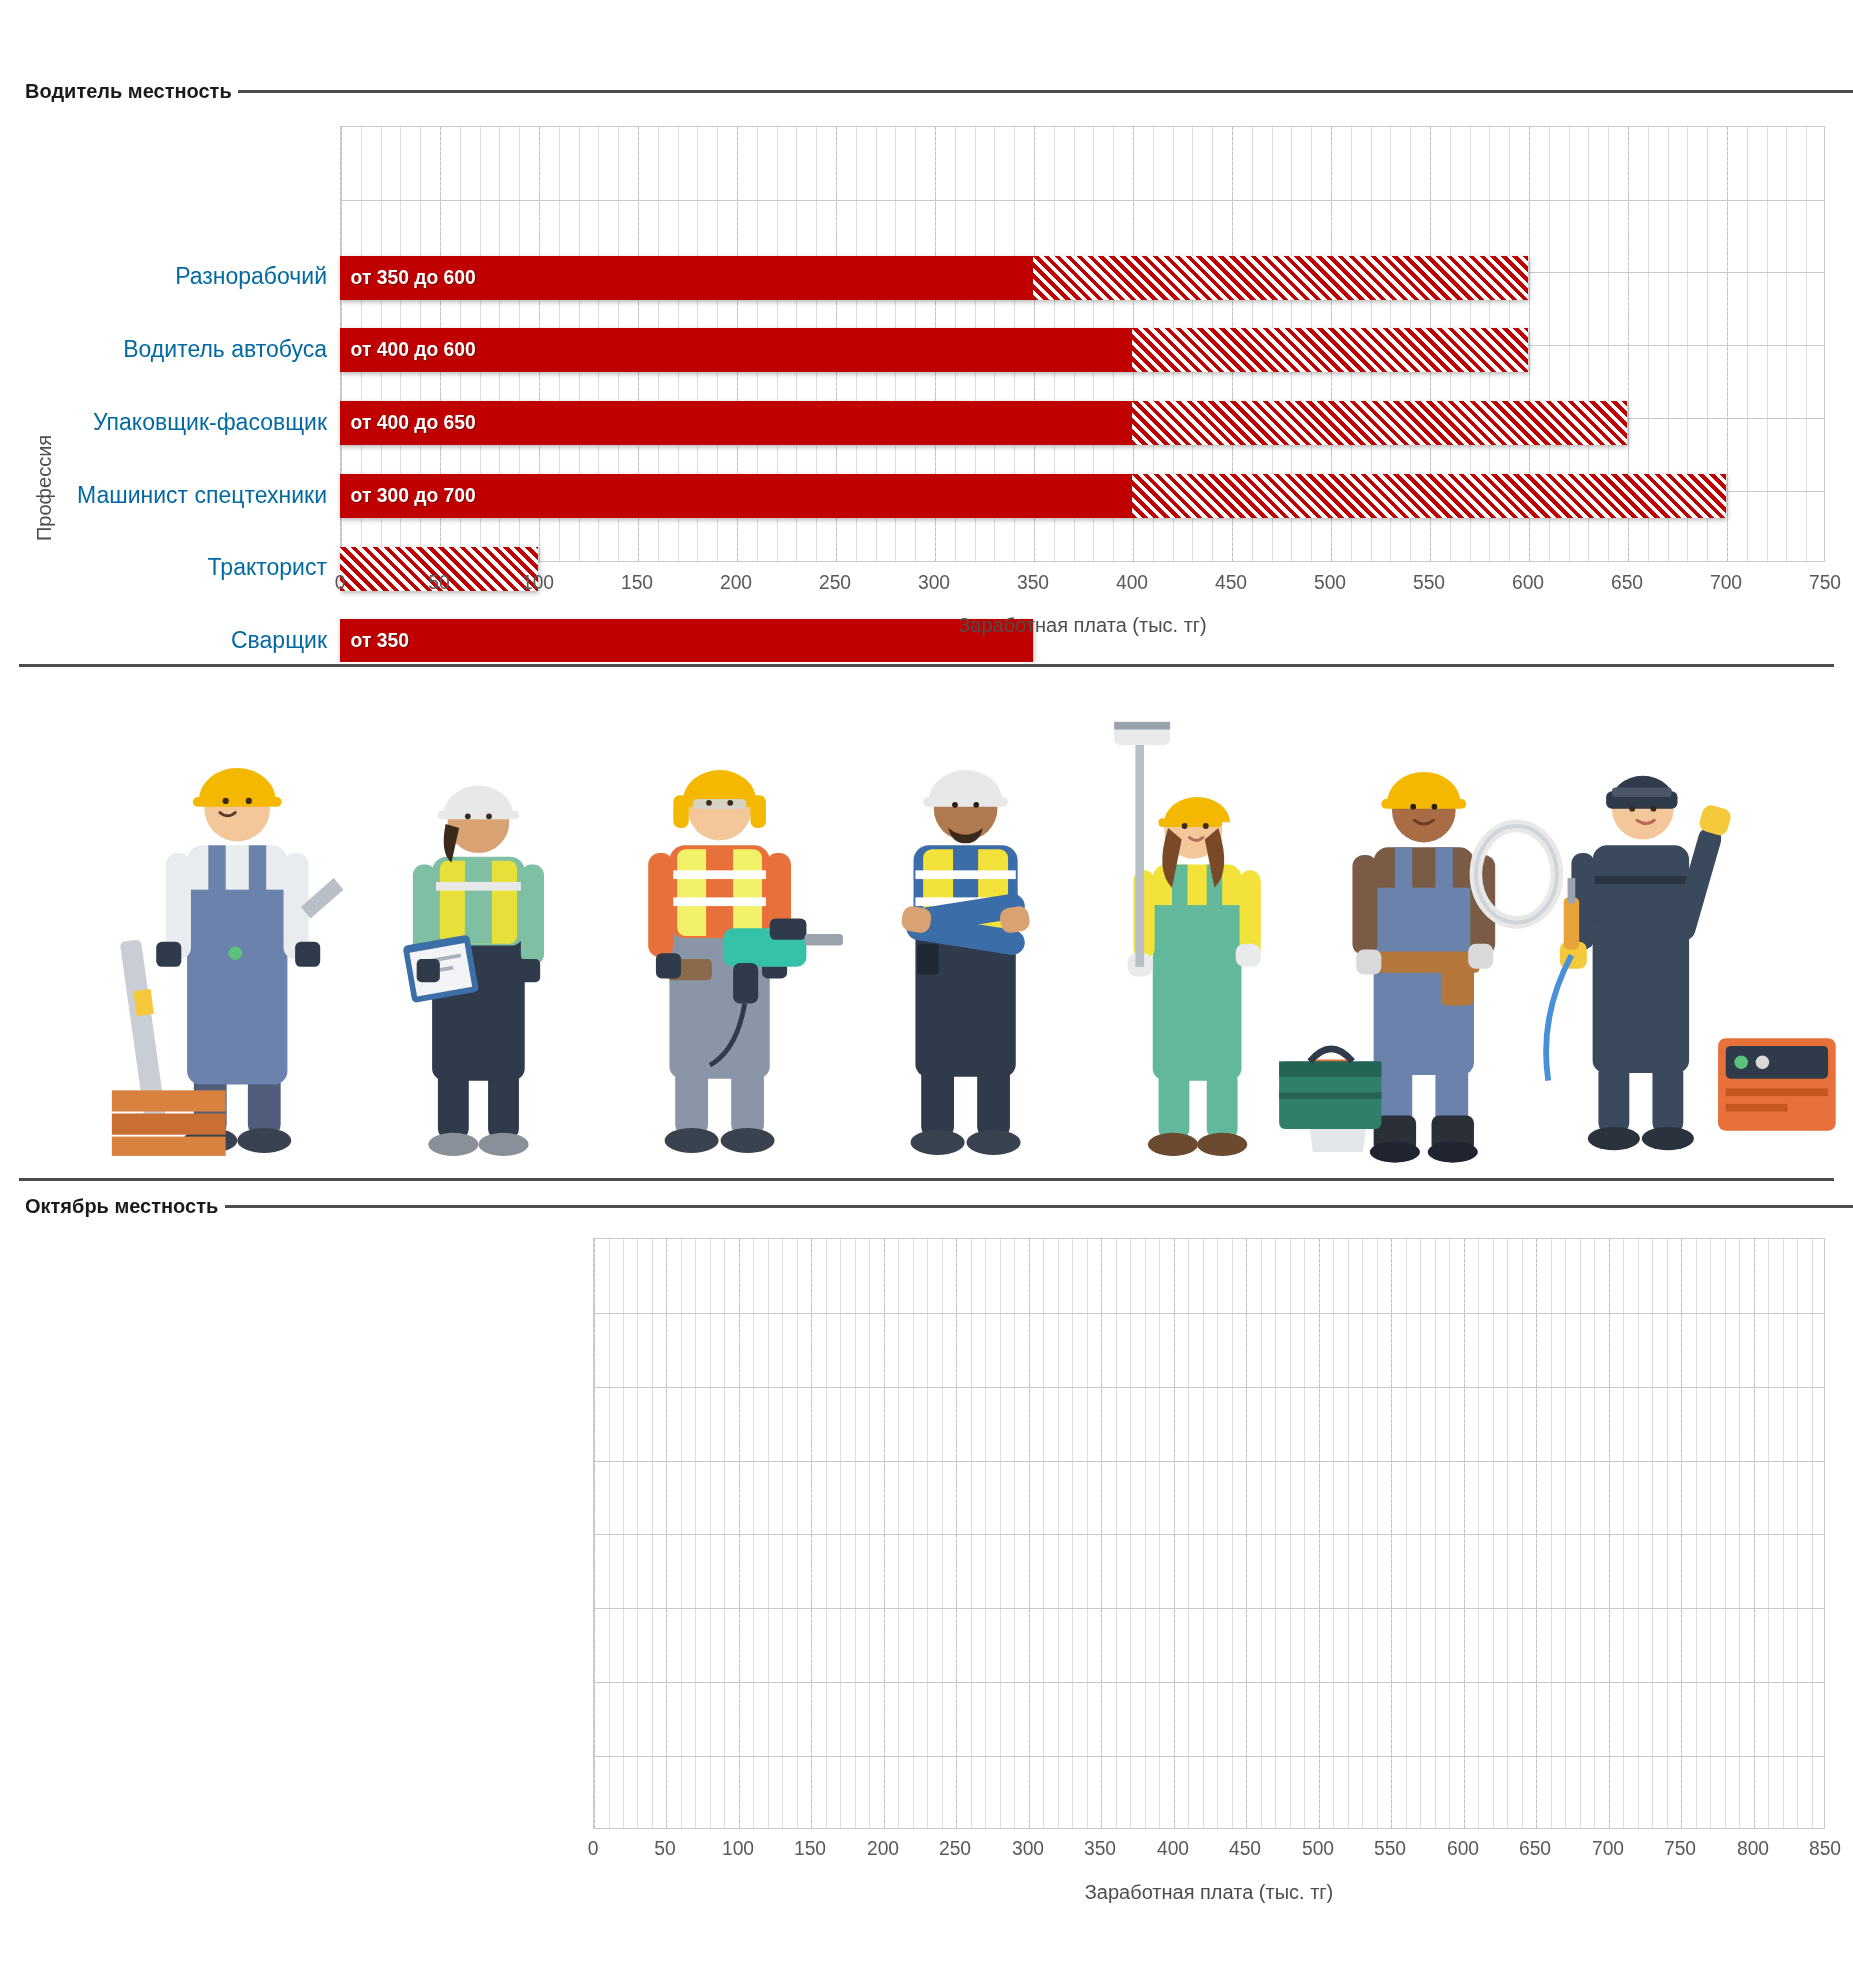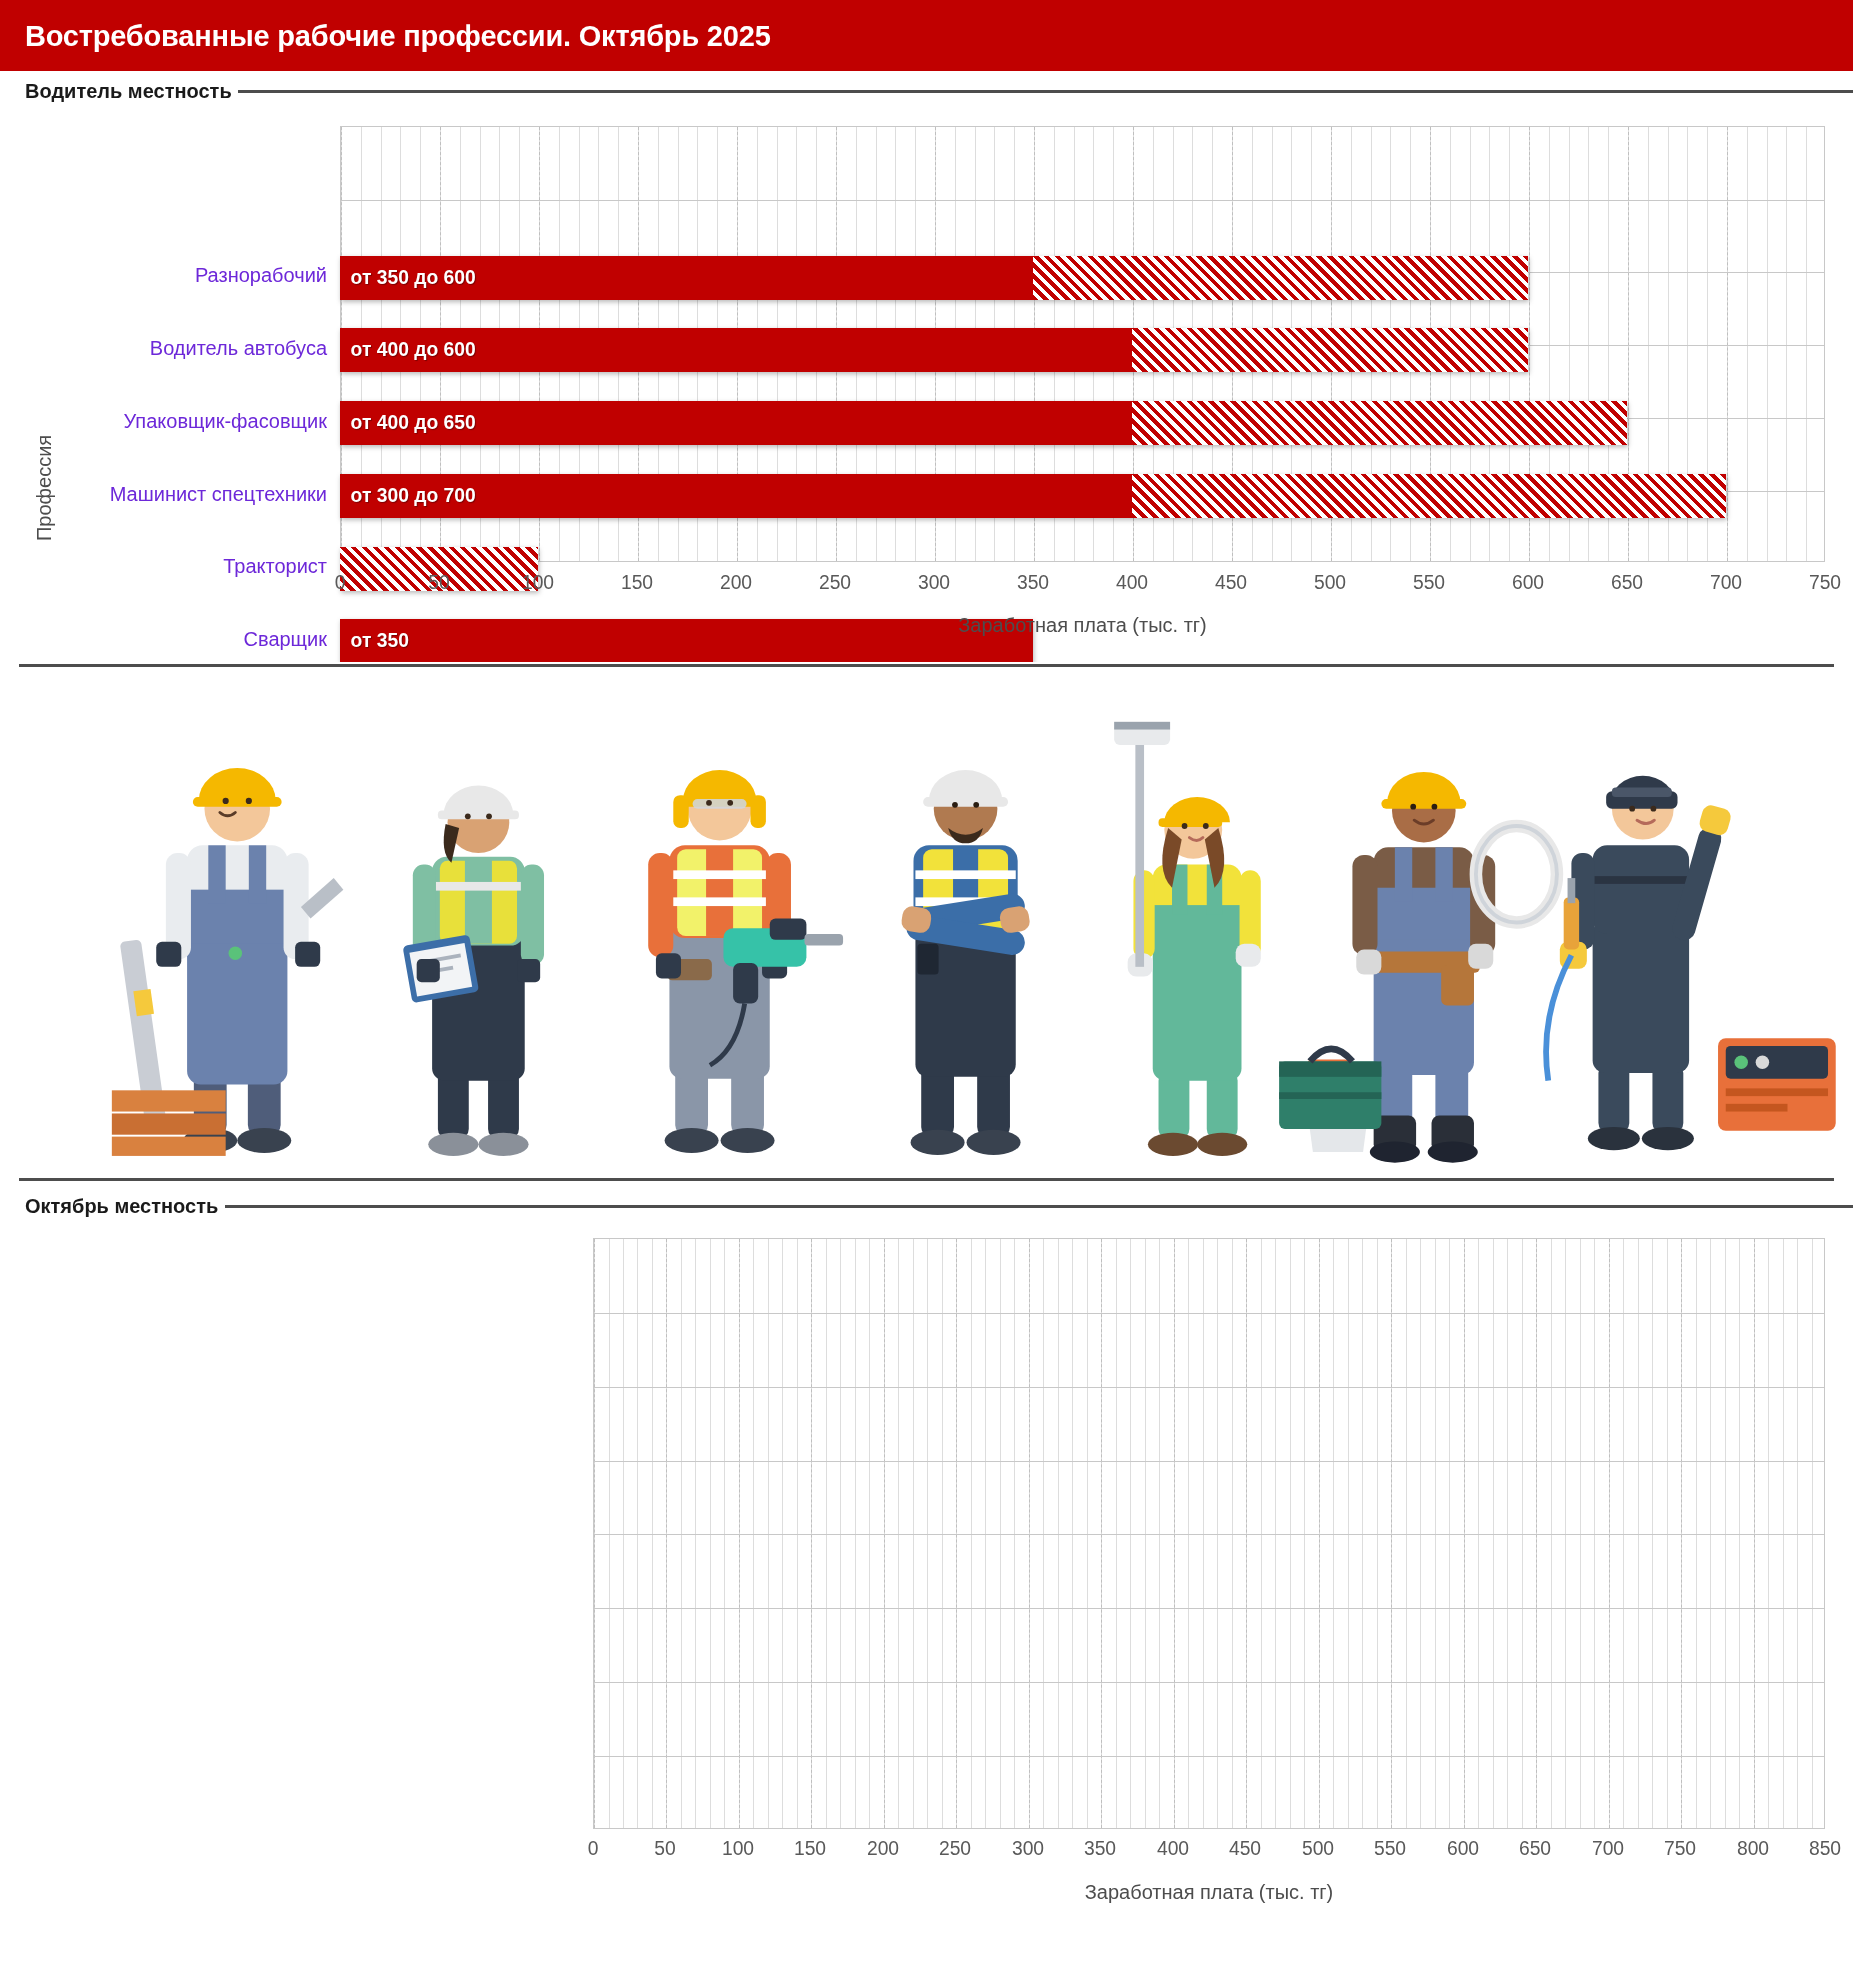--- a/index.html
+++ b/index.html
@@ -65,22 +65,22 @@
   }
 
   
   .chart {
     position: absolute;
   }
   .row-label {
     flex: 0 0 auto;
     text-align: right;
     padding-right: 13.5px;
-    font-size: 20px;
-    color: #6d28d9;
+    font-size: 23px;
+    color: #0369a1;
     white-space: nowrap;
     line-height: 1;
   }
 
   
   .plot-area {
     position: absolute;
     overflow: hidden;
     background: #ffffff;
     border: 1px solid #c8c8c8;
@@ -210,23 +210,20 @@
     font-style: italic;
     font-weight: bold;
     white-space: nowrap;
   }
 </style>
 </head>
 <body>
 
 <div class="page">
 
-  <div class="title-bar">
-    <div class="title-text">Востребованные рабочие профессии. Октябрь 2025</div>
-  </div>
 
   <div class="section-head" style="top:75px;">
     <div class="sh-label">Водитель местность</div>
     <div class="sh-rule"></div>
   </div>
 
   <div class="chart" id="chart-urban" style="left:0px; top:116px; width:1854px; height:541px;">
 
     <div class="yaxis-title" id="ytitle-urban" style="left:33px; top:425px;">Профессия</div>
 

